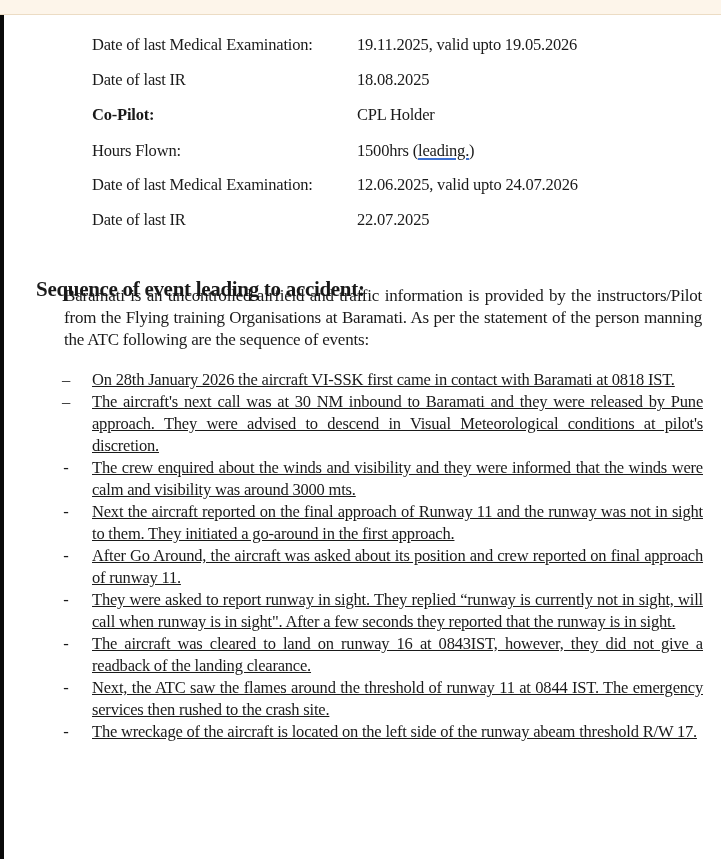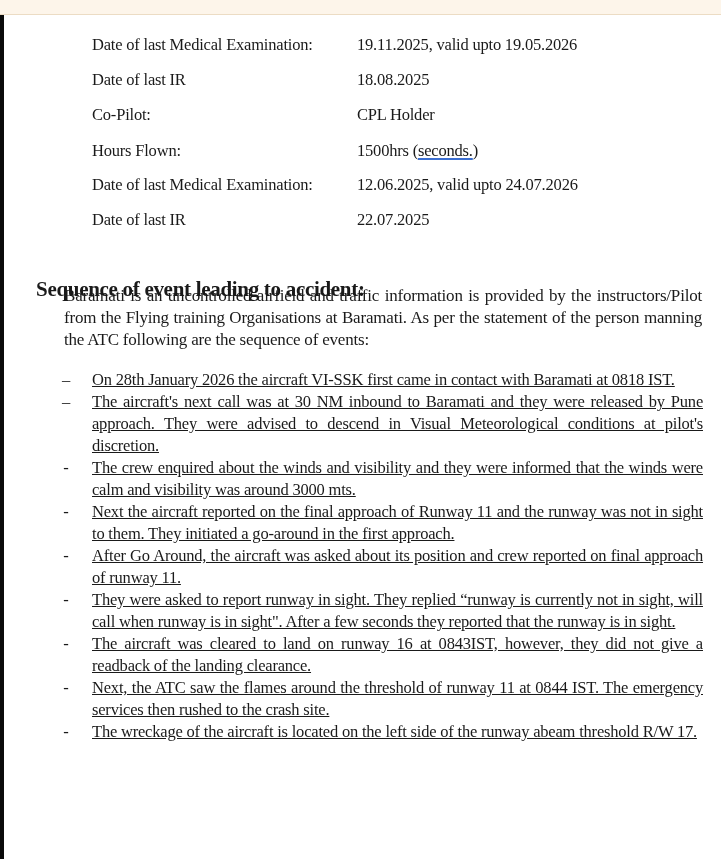--- a/index.html
+++ b/index.html
@@ -41,21 +41,21 @@
       font-size: 16.5px;
       line-height: 20px;
       white-space: nowrap;
       letter-spacing: -0.2px;
     }
     .info-label {
       position: absolute;
       left: 0;
       top: 0;
     }
-    .info-label.bold { font-weight: normal; }
+    .info-label.bold { font-weight: bold; }
     .info-value {
       position: absolute;
       left: 265px;
       top: 0;
     }
     .spell-underline {
       text-decoration: underline;
       text-decoration-color: #3c6fd1;
       text-decoration-thickness: 1.5px;
       text-underline-offset: 2px;
@@ -124,21 +124,21 @@
     <span class="info-value">18.08.2025</span>
   </div>
 
   <div class="info-row" style="top:90px;">
     <span class="info-label bold">Co-Pilot:</span>
     <span class="info-value">CPL Holder</span>
   </div>
 
   <div class="info-row" style="top:126px;">
     <span class="info-label">Hours Flown:</span>
-    <span class="info-value"><span>1500hrs (</span><span class="spell-underline">seconds.</span><span>)</span></span>
+    <span class="info-value"><span>1500hrs (</span><span class="spell-underline">leading.</span><span>)</span></span>
   </div>
 
   <div class="info-row" style="top:160px;">
     <span class="info-label">Date of last Medical Examination:</span>
     <span class="info-value">12.06.2025, valid upto 24.07.2026</span>
   </div>
 
   <div class="info-row" style="top:195px;">
     <span class="info-label">Date of last IR</span>
     <span class="info-value">22.07.2025</span>

